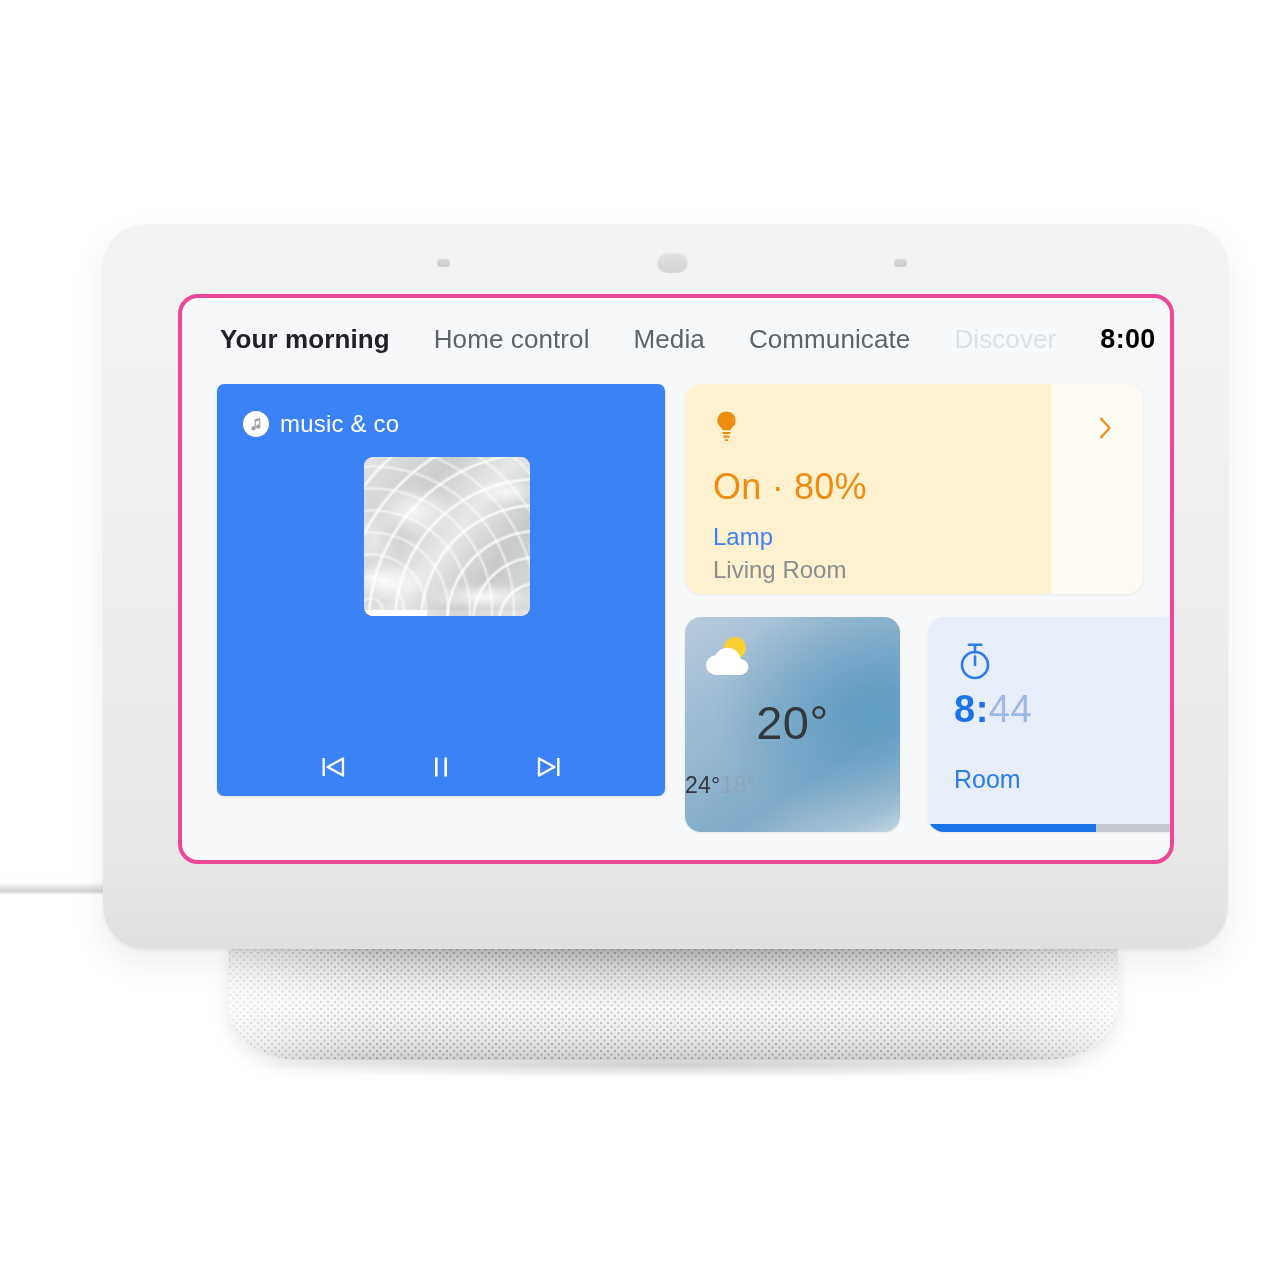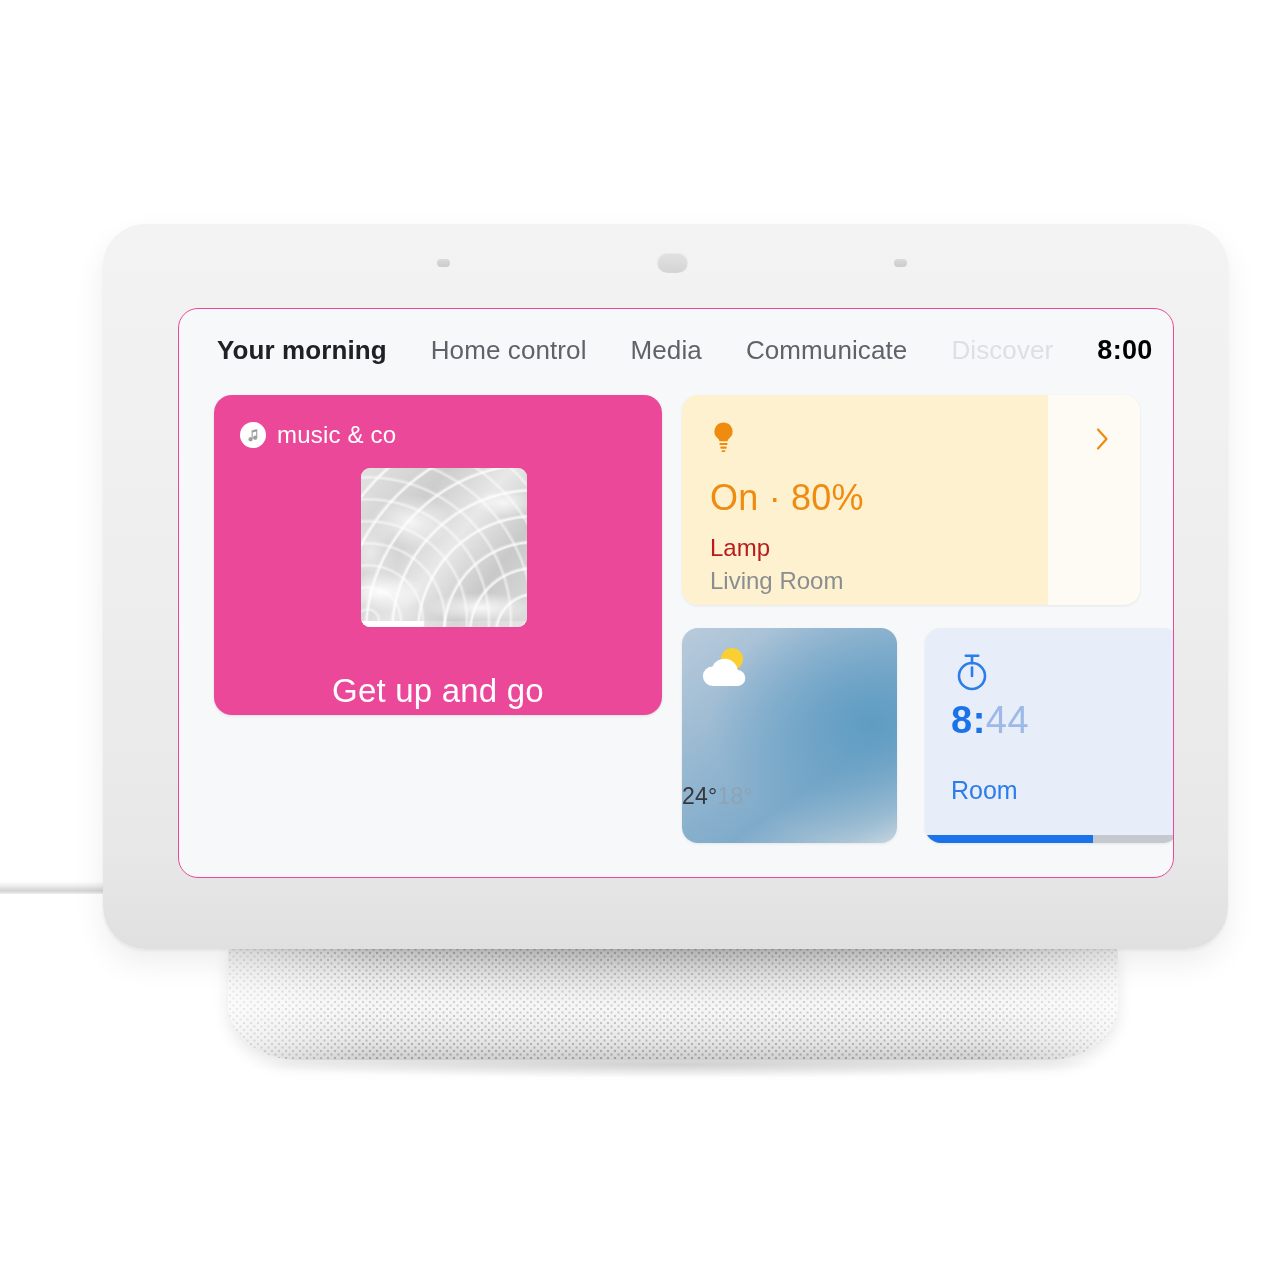--- a/index.html
+++ b/index.html
@@ -113,26 +113,26 @@
     height: 21px;
     border-radius: 11px;
     background: linear-gradient(to bottom, #e2e2e2, #d4d4d4);
     box-shadow: inset 0 1px 2px rgba(255,255,255,0.8);
   }
 
   
   .screen {
     position: absolute;
     left: 178px;
-    top: 308px;
+    top: 294px;
     width: 996px;
     height: 570px;
     border-radius: 20px;
     background: #f7f8f9;
-    border: 1px solid #ec4899;
+    border: 4px solid #ec4899;
     overflow: hidden;
   }
 
   
   .tabbar {
     position: absolute;
     left: 0;
     top: 0;
     width: 100%;
     height: 82px;
@@ -165,23 +165,23 @@
     width: 926px;
     height: 448px;
   }
 
   
   .card-music {
     position: absolute;
     left: 0;
     top: 0;
     width: 448px;
-    height: 320px;
-    border-radius: 18px;
-    background: #ec4899;
+    height: 412px;
+    border-radius: 7px;
+    background: #3b82f6;
     box-shadow: 0 1px 3px rgba(0,0,0,0.10);
     overflow: hidden;
   }
   .music-head {
     position: absolute;
     left: 26px;
     top: 26px;
     display: flex;
     align-items: center;
     gap: 11px;
@@ -301,21 +301,21 @@
     font-size: 36px;
     color: #ef8c10;
     letter-spacing: 0.2px;
     white-space: nowrap;
   }
   .lamp-name {
     position: absolute;
     left: 0;
     top: 113px;
     font-size: 24px;
-    color: #b91c1c;
+    color: #3b82f6;
   }
   .lamp-room {
     position: absolute;
     left: 0;
     top: 146px;
     font-size: 24px;
     color: #8a8d91;
   }
   .lamp-chevron {
     position: absolute;
@@ -441,21 +441,20 @@
           <span class="app-name">music &amp; co</span>
         </div>
 
         <div class="album">
           <div class="album-art"></div>
           <div class="album-progress">
             <span id="music-progress" style="width: 38%;"></span>
           </div>
         </div>
 
-        <div class="track-title">Get up and go</div>
 
         <div class="transport">
           <div class="tbtn">
             <svg width="34" height="34" viewBox="0 0 34 34">
               <rect x="6.5" y="8" width="2.4" height="18" fill="#ffffff"></rect>
               <path d="M27 8.4 11.6 17 27 25.6z" fill="none" stroke="#ffffff" stroke-width="2.3" stroke-linejoin="round"></path>
             </svg>
           </div>
           <div class="tbtn">
             <svg width="34" height="34" viewBox="0 0 34 34">
@@ -494,20 +493,21 @@
         </div>
       </div>
 
       <div class="card-weather">
         <span class="wx-icon">
           <svg width="56" height="44" viewBox="0 0 56 44">
             <circle cx="33" cy="14" r="11" fill="#f9cf32"></circle>
             <path d="M14 41a9.8 9.8 0 0 1-.6-19.6A13.4 13.4 0 0 1 38.8 25a8 8 0 0 1-.9 16z" fill="#ffffff"></path>
           </svg>
         </span>
+        <div class="wx-temp">20°</div>
         <div class="wx-range">
           <span class="wx-high">24°</span><span class="wx-low">18°</span>
         </div>
       </div>
 
       <div class="card-timer">
         <span class="tm-icon">
           <svg width="42" height="44" viewBox="0 0 42 44">
             <circle cx="21" cy="26" r="13" fill="none" stroke="#2b7de9" stroke-width="2.6"></circle>
             <rect x="13.5" y="4.5" width="15" height="2.6" rx="1.3" fill="#2b7de9"></rect>

